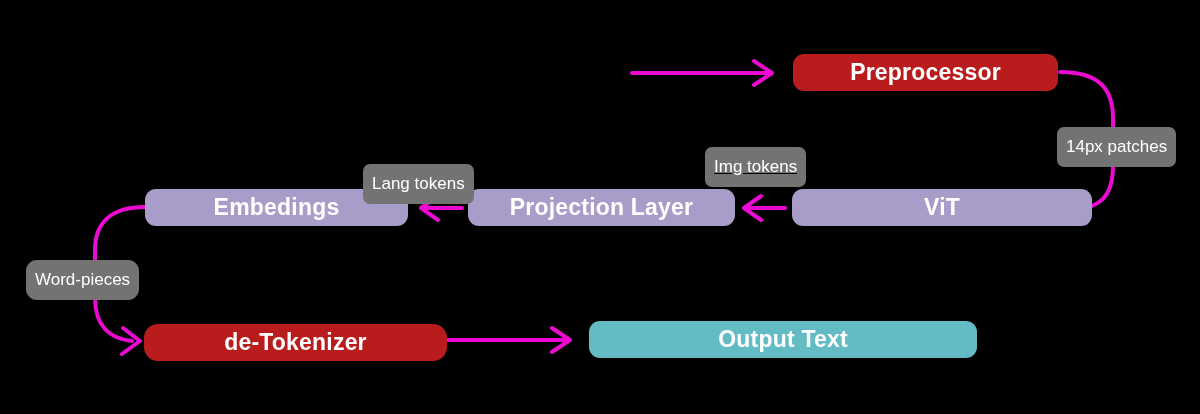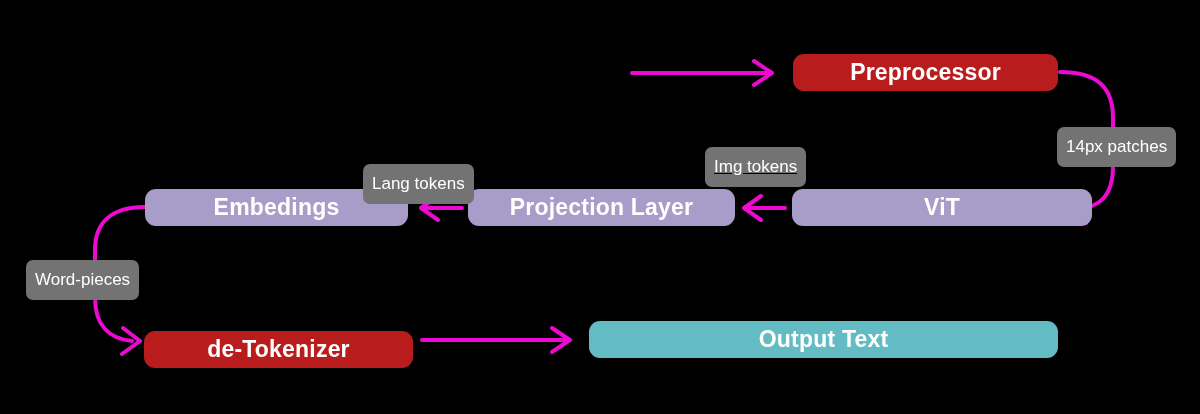--- a/index.html
+++ b/index.html
@@ -55,27 +55,27 @@
     color: #ffffff;
     font-size: 17px;
     white-space: nowrap;
   }
   
   #node-image        { left: 144px; top: 55px;  width: 469px; }
   #node-preprocessor { left: 793px; top: 54px;  width: 265px; }
   #node-vit          { left: 792px; top: 189px; width: 300px; }
   #node-projection   { left: 468px; top: 189px; width: 267px; }
   #node-embedings    { left: 145px; top: 189px; width: 263px; }
-  #node-detokenizer  { left: 144px; top: 331px; width: 269px; }
-  #node-output       { left: 589px; top: 321px; width: 469px; }
+  #node-detokenizer  { left: 144px; top: 324px; width: 303px; border-radius: 14px; }
+  #node-output       { left: 589px; top: 321px; width: 388px; }
   
   #badge-lang    { left: 363px;  top: 147px; margin-top: 17px; }
   #badge-img     { left: 705px;  top: 147px; text-decoration: underline; }
   #badge-patches { left: 1057px; top: 127px; }
-  #badge-word    { left: 26px;   top: 260px; }
+  #badge-word    { left: 26px;   top: 260px; border-radius: 11px; }
 </style>
 </head>
 <body>
 
 <div class="canvas">
 
   <svg class="arrows" width="1200" height="414" viewBox="0 0 1200 414" fill="none" stroke="#ec0ad3" stroke-width="4" stroke-linecap="round" stroke-linejoin="round">
     <path d="M 632 73 H 768 M 754 61 L 772 73 L 754 85"></path>
     <path d="M 1060 72 C 1098 72 1113 88 1113 118 L 1113 166 C 1113 196 1100 208 1074 210 M 1085 196 L 1065 210 L 1086 223"></path>
     <path d="M 785 208 H 748 M 761 196 L 744 208 L 761 220"></path>

